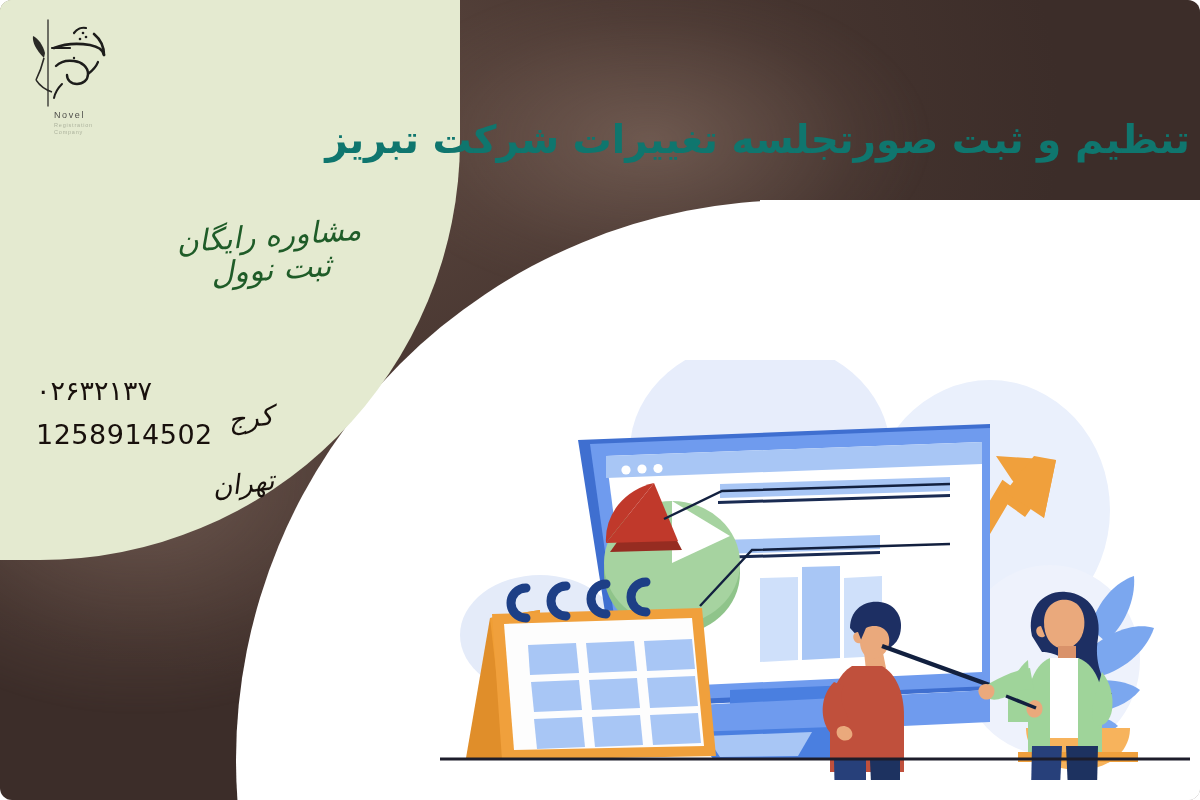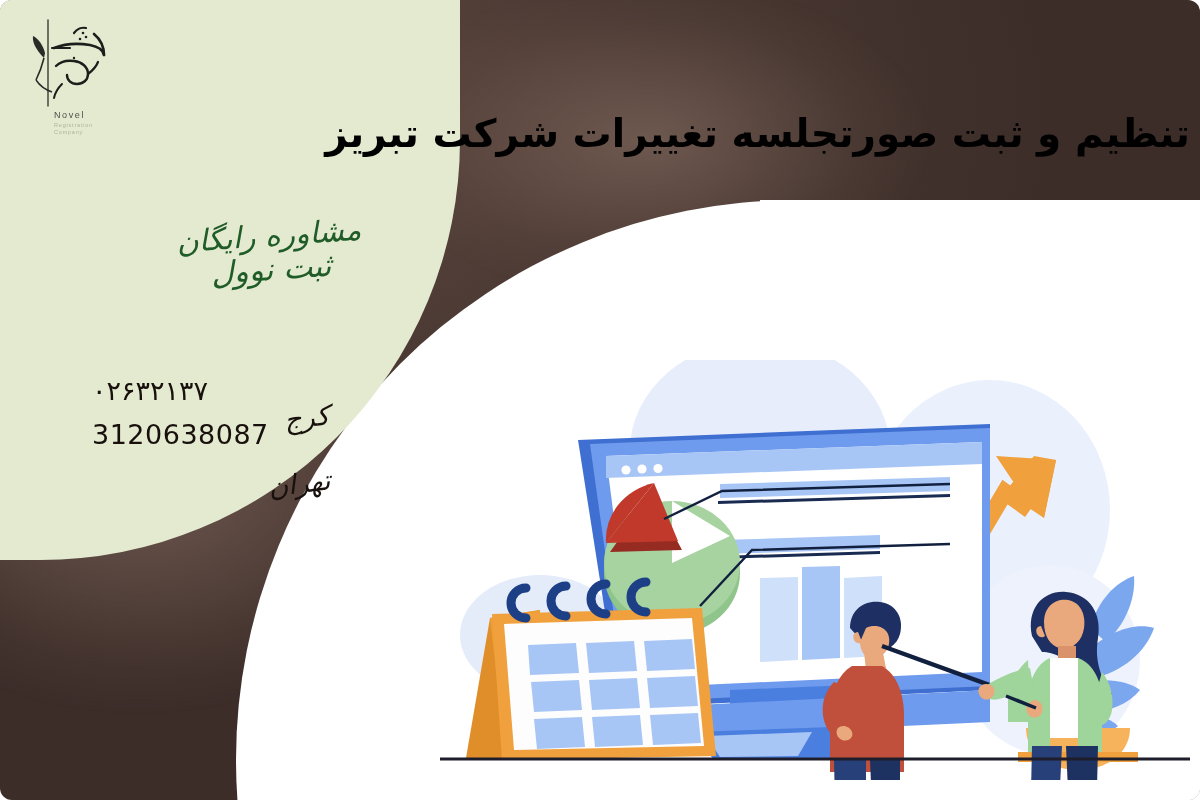--- a/index.html
+++ b/index.html
@@ -81,21 +81,21 @@
   .free-adv{
     position:absolute;left:150px;top:218px;width:240px;
     text-align:center;color:#1f5c28;
     font-size:30px;font-style:italic;
     font-family:"DejaVu Sans",sans-serif;
     transform:rotate(-4deg);
     line-height:1.18;
   }
   .free-adv .l2{font-size:31px;display:block;margin-top:-2px;}
 
-  .phones{position:absolute;left:16px;top:368px;width:380px;color:#18100c;padding-left:40px;}
+  .phones{position:absolute;left:0;top:368px;width:380px;color:#18100c;}
   .phone-row{
     position:relative;height:44px;
     display:flex;align-items:center;
   }
   .phone-num{
     position:absolute;left:36px;
     font-size:27px;letter-spacing:.5px;
     font-family:"DejaVu Sans",sans-serif;
     direction:ltr;unicode-bidi:bidi-override;
     white-space:nowrap;
@@ -105,22 +105,22 @@
     font-size:27px;font-style:italic;
     font-family:"DejaVu Sans",sans-serif;
     transform:rotate(-7deg);
   }
   .city-karaj{left:228px;top:-10px;}
   .city-tehran{left:212px;top:-2px;}
   .row-gap{height:14px;}
 
   
   .headline{
-    position:absolute;left:540px;top:110px;width:650px;
-    color:#000000;
+    position:absolute;left:540px;top:116px;width:650px;
+    color:#0f766e;
     font-size:39px;font-weight:bold;
     font-family:"DejaVu Sans",sans-serif;
     text-align:left;
     line-height:1.25;
     direction:rtl;
     white-space:nowrap;
   }
 
   
   .illus{position:absolute;left:430px;top:360px;width:770px;height:420px;}
@@ -180,21 +180,21 @@
     <div class="free-adv">
       <span>مشاوره رایگان</span>
       <span class="l2">ثبت نوول</span>
     </div>
 
     <div class="phones">
       <div class="phone-row">
         <span class="phone-num">۰۲۶۳۲۱۳۷</span>
       </div>
       <div class="phone-row">
-        <span class="phone-num">3120638087</span>
+        <span class="phone-num">1258914502</span>
         <span class="city city-karaj">کرج</span>
       </div>
       <div class="row-gap"></div>
       <div class="phone-row">
         <span class="city city-tehran">تهران</span>
       </div>
     </div>
 
   </div>
 

